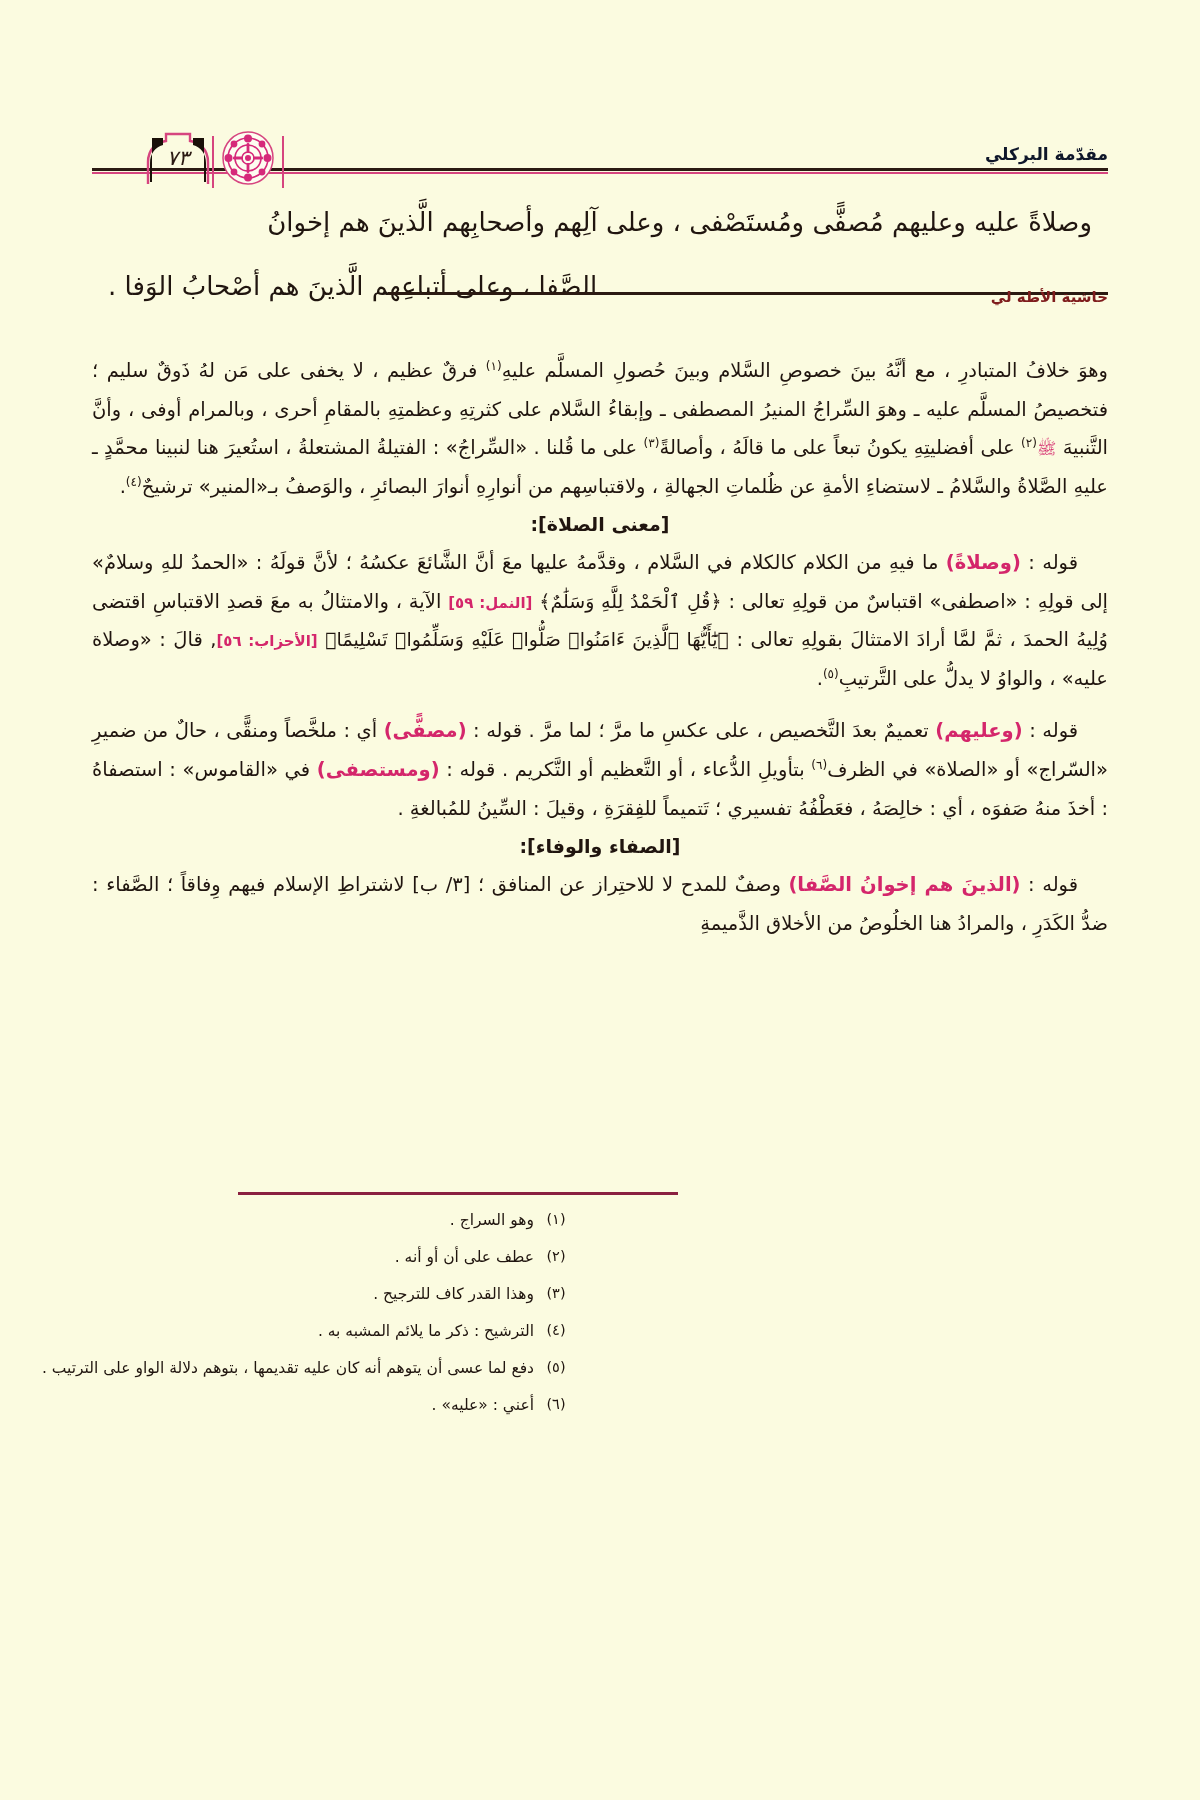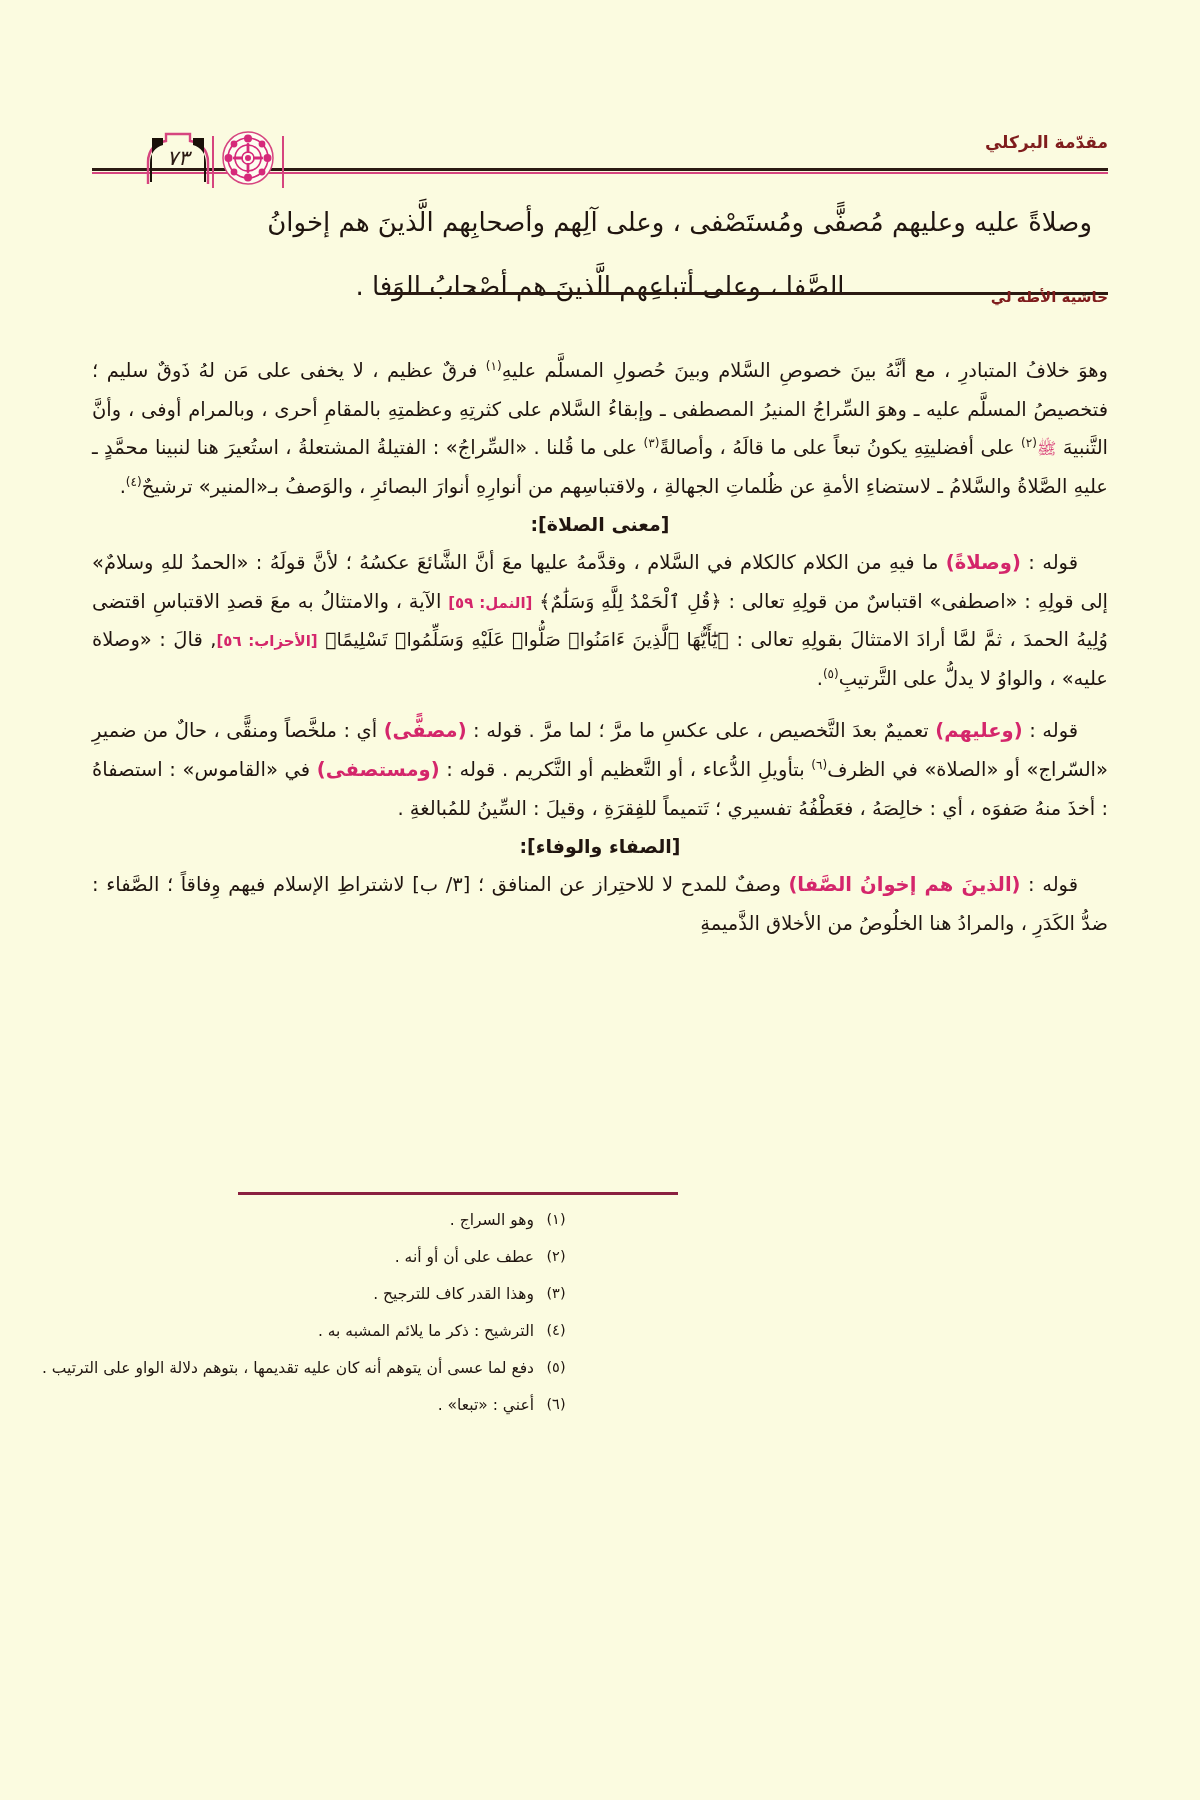--- a/index.html
+++ b/index.html
@@ -29,24 +29,24 @@
   .rule-thick{
     position:absolute; left:0; right:0; top:0;
     height:3px; background:#2b1a12;
   }
   .rule-thin{
     position:absolute; left:0; right:0; top:4px;
     height:1.5px; background:#d6457f;
   }
   .hdr-title{
     position:absolute;
-    right:0; bottom:30px;
+    right:0; bottom:18px;
     font-size:17px;
     font-weight:bold;
-    color:#7f1d1d;
+    color:#0f172a;
     letter-spacing:0px;
     font-family:"DejaVu Sans","Liberation Sans",sans-serif;
     white-space:nowrap;
   }
   
   .pagenum-box{
     position:absolute;
     left:54px; bottom:-2px;
     width:64px; height:52px;
   }
@@ -80,21 +80,21 @@
   .matn{
     position:absolute;
     top:182px; right:92px; left:92px;
     font-size:26px;
     line-height:1.85;
     color:#20150f;
     text-align:justify;
     font-family:"DejaVu Sans","Liberation Sans",sans-serif;
   }
   .matn p{margin:16px;}
-  .matn .lastline{text-align:center;}
+  .matn .lastline{text-align:left;}
 
   
   .sep{
     position:absolute;
     top:292px; right:92px;
     width:720px;
     height:3px;
     background:#2b1a12;
   }
   .hashiya-label{
@@ -274,18 +274,18 @@
         <div class="fn-row" style="align-self: flex-start; margin-right: 0px; width: 100%; justify-content: flex-start; display: flex; flex-direction: row; padding-right: 530px;">
           <span class="fn-num">(٤)</span>
           <span class="fn-txt">الترشيح : ذكر ما يلائم المشبه به .</span>
         </div>
         <div class="fn-row" style="align-self: flex-start; margin-right: 0px; width: 100%; justify-content: flex-start; display: flex; flex-direction: row; padding-right: 530px;">
           <span class="fn-num">(٥)</span>
           <span class="fn-txt">دفع لما عسى أن يتوهم أنه كان عليه تقديمها ، بتوهم دلالة الواو على الترتيب .</span>
         </div>
         <div class="fn-row" style="align-self: flex-start; margin-right: 0px; width: 100%; justify-content: flex-start; display: flex; flex-direction: row; padding-right: 530px;">
           <span class="fn-num">(٦)</span>
-          <span class="fn-txt">أعني : «تبعا» .</span>
+          <span class="fn-txt">أعني : «عليه» .</span>
         </div>
       </div>
   </div>
 
 </div>
 
 </body></html>

